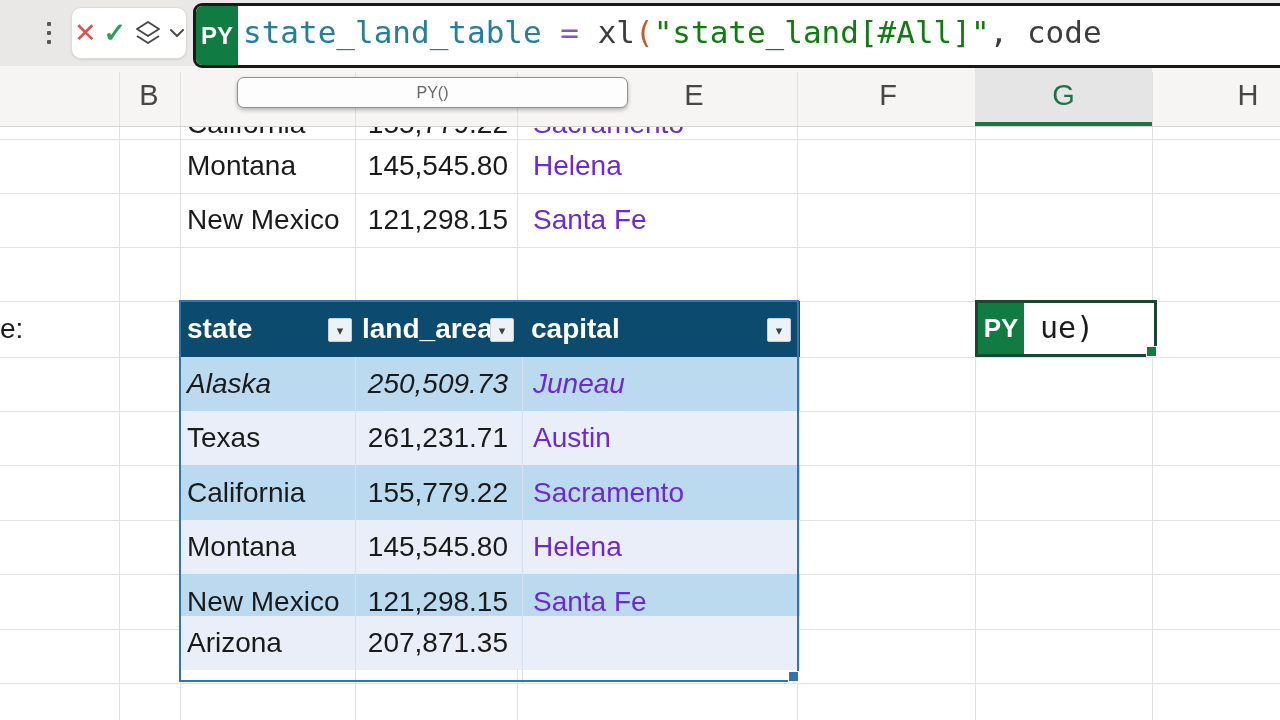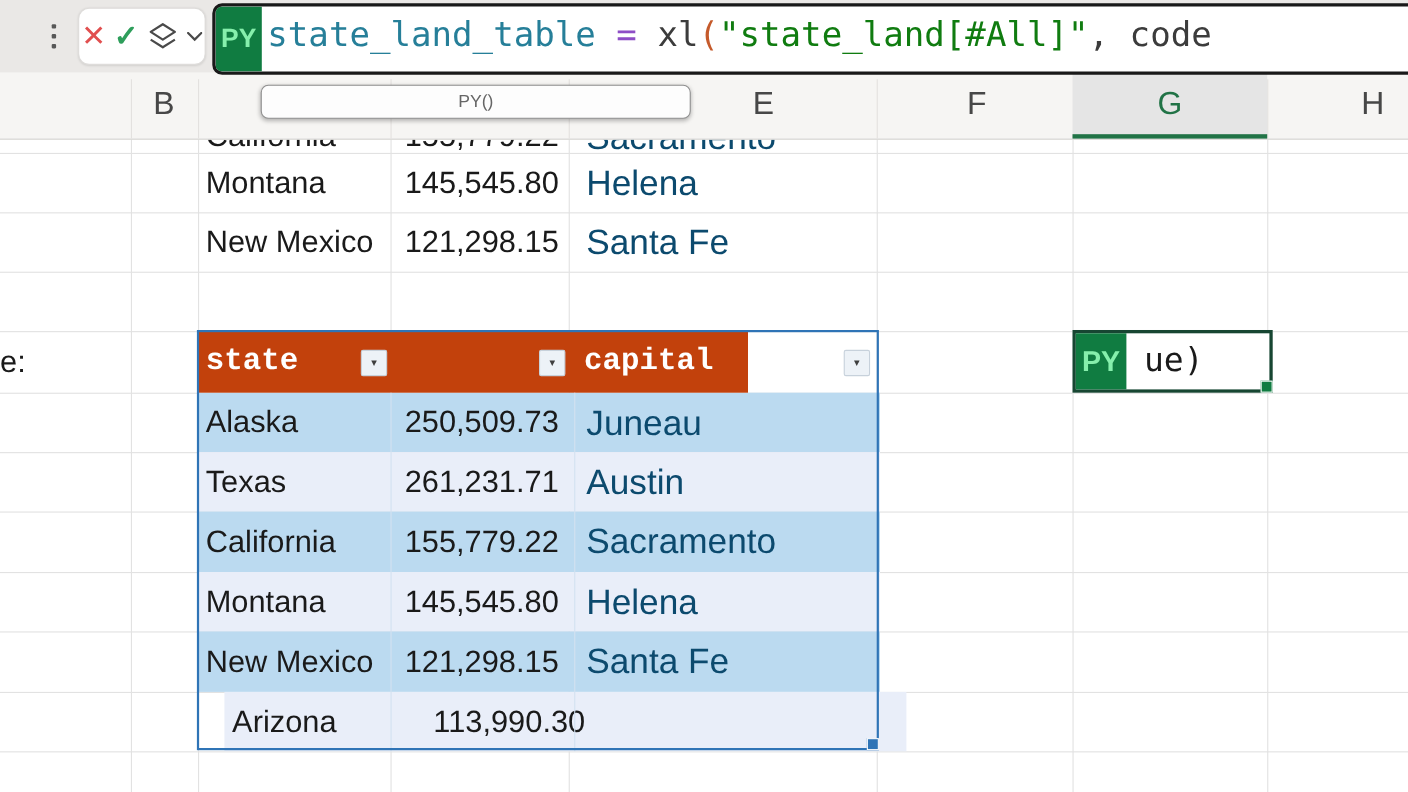--- a/index.html
+++ b/index.html
@@ -11,21 +11,21 @@
   
   .formula-bar{position:absolute;left:0;top:0;width:1280px;height:66px;background:#EAE8E6;z-index:70;}
   .grip{position:absolute;left:47px;top:22px;display:flex;flex-direction:column;gap:5px;}
   .grip i{width:4px;height:4px;background:#585858;border-radius:1px;display:block;}
   .fx-pill{position:absolute;left:71px;top:7px;width:114px;height:50px;background:#fff;border:1px solid #DEDCDA;
     border-radius:10px;box-shadow:0 1px 2px rgba(0,0,0,.10);display:flex;align-items:center;justify-content:center;gap:7px;}
   .ic-cancel{color:#E14F4F;font-size:27px;line-height:1;}
   .ic-confirm{color:#2E9E5B;font-size:27px;font-weight:bold;line-height:1;}
   .fx-box{position:absolute;left:193px;top:3px;width:1150px;height:59px;background:#fff;border:3px solid #191919;
     border-radius:9px;display:flex;align-items:stretch;overflow:hidden;}
-  .py-badge{width:42px;background:#107C41;color:#86efac;font-weight:bold;font-size:24px;
+  .py-badge{width:42px;background:#107C41;color:#ffffff;font-weight:bold;font-size:24px;
     display:flex;align-items:center;justify-content:center;border-radius:4px 0 0 4px;flex:none;}
   .fx-text{white-space:pre;font-family:"DejaVu Sans Mono",monospace;font-size:31px;line-height:53px;padding-left:5px;}
   .tok-var{color:#267F99;} .tok-op{color:#8E4EC6;} .tok-paren{color:#C55A2B;}
   .tok-str{color:#107C10;} .tok-plain{color:#3C3C3C;}
   
   .col-header-row{position:absolute;left:0;top:66px;width:1280px;height:60px;background:#F6F5F3;
     border-bottom:1px solid #D5D3D1;z-index:50;}
   .col-letter{position:absolute;top:0;height:59px;line-height:59px;transform:translateX(-50%);
     font-size:29px;color:#474747;}
   .col-sep{position:absolute;top:6px;bottom:0;width:1px;background:#E3E1DF;}
@@ -37,25 +37,25 @@
     border:1.5px solid #8F8F8F;border-radius:7px;box-shadow:0 2px 4px rgba(0,0,0,.28);
     display:flex;align-items:center;justify-content:center;font-size:16px;color:#666;z-index:60;white-space:pre;}
   .tooltip b{color:#383838;}
   
   .vgrid{position:absolute;top:126px;height:594px;width:1px;background:#E2E2E2;z-index:1;}
   .hgrid{position:absolute;left:0;width:1280px;height:1px;background:#E2E2E2;z-index:1;}
   
   .cellrow{position:absolute;left:180px;width:620px;z-index:3;}
   .cell-state{position:absolute;left:7px;font-size:28px;color:#1A1A1A;}
   .cell-num{position:absolute;left:175px;width:153px;text-align:right;font-size:28px;color:#1A1A1A;}
-  .cell-cap{position:absolute;left:353px;font-size:32px;color:#0c4a6e;}
+  .cell-cap{position:absolute;left:353px;font-size:28px;color:#6d28d9;}
   .clip-row{position:absolute;left:180px;top:126px;width:620px;height:13px;overflow:hidden;z-index:3;}
   .clip-inner{position:absolute;left:0;top:-29px;width:620px;height:54px;line-height:54px;}
   
-  .tbl-header{position:absolute;left:180px;top:301px;width:500px;height:56px;background:#c2410c;z-index:4;line-height:56px;font-family:Liberation Mono, monospace;}
+  .tbl-header{position:absolute;left:180px;top:301px;width:620px;height:56px;background:#0c4a6e;z-index:4;line-height:56px;}
   .tbl-header .h-label{position:absolute;color:#fff;font-weight:bold;font-size:28px;}
   .filter-btn{position:absolute;top:17px;width:24px;height:24px;background:#EDF2F7;border:1px solid #C7D1DB;
     border-radius:2px;box-sizing:border-box;display:flex;align-items:center;justify-content:center;
     font-size:13px;color:#3F3F3F;line-height:1;}
   .band{z-index:3;}
   .band.dark{background:#BBDAF0;}
   .band.light{background:#E9EEF9;}
   .tbl-sep{position:absolute;top:357px;height:326px;width:1px;background:#D3E1F1;z-index:4;}
   .ref-border{position:absolute;left:179px;top:300px;width:620px;height:382px;border:2.5px solid #2F74B6;
     box-sizing:border-box;z-index:5;pointer-events:none;}
@@ -152,27 +152,28 @@
 <div class="cellrow" style="top:193px;height:54px;line-height:54px;">
   <span class="cell-state">New Mexico</span>
   <span class="cell-num">121,298.15</span>
   <span class="cell-cap">Santa Fe</span>
 </div>
 
 <span class="left-label">e:</span>
 
 <div class="tbl-header">
   <span class="h-label" style="left:7px;">state</span>
+  <span class="h-label" style="left:182px;">land_area</span>
   <span class="h-label" style="left:351px;">capital</span>
   <span class="filter-btn" style="left:148px;">▾</span>
   <span class="filter-btn" style="left:310px;">▾</span>
   <span class="filter-btn" style="left:587px;">▾</span>
 </div>
 
-<div class="cellrow band dark" style="top:357px;height:54px;line-height:54px;">
+<div class="cellrow band dark" style="top:357px;height:54px;line-height:54px;font-style:italic;">
   <span class="cell-state">Alaska</span>
   <span class="cell-num">250,509.73</span>
   <span class="cell-cap">Juneau</span>
 </div>
 <div class="cellrow band light" style="top:411px;height:54px;line-height:54px;">
   <span class="cell-state">Texas</span>
   <span class="cell-num">261,231.71</span>
   <span class="cell-cap">Austin</span>
 </div>
 <div class="cellrow band dark" style="top:465px;height:55px;line-height:55px;">
@@ -183,23 +184,23 @@
 <div class="cellrow band light" style="top:520px;height:54px;line-height:54px;">
   <span class="cell-state">Montana</span>
   <span class="cell-num">145,545.80</span>
   <span class="cell-cap">Helena</span>
 </div>
 <div class="cellrow band dark" style="top:574px;height:55px;line-height:55px;">
   <span class="cell-state">New Mexico</span>
   <span class="cell-num">121,298.15</span>
   <span class="cell-cap">Santa Fe</span>
 </div>
-<div class="cellrow band light" style="top:629px;height:54px;line-height:54px;margin-left:24px;">
+<div class="cellrow band light" style="top:616px;height:54px;line-height:54px;">
   <span class="cell-state">Arizona</span>
-  <span class="cell-num">113,990.30</span>
+  <span class="cell-num">207,871.35</span>
 </div>
 <div class="tbl-sep" style="left:355px;"></div>
 <div class="tbl-sep" style="left:522px;"></div>
 
 <div class="ref-border">
   <div class="ref-handle" style="pointer-events:auto;"></div>
 </div>
 
 <div class="edit-cell">
   <span class="py-badge">PY</span>

